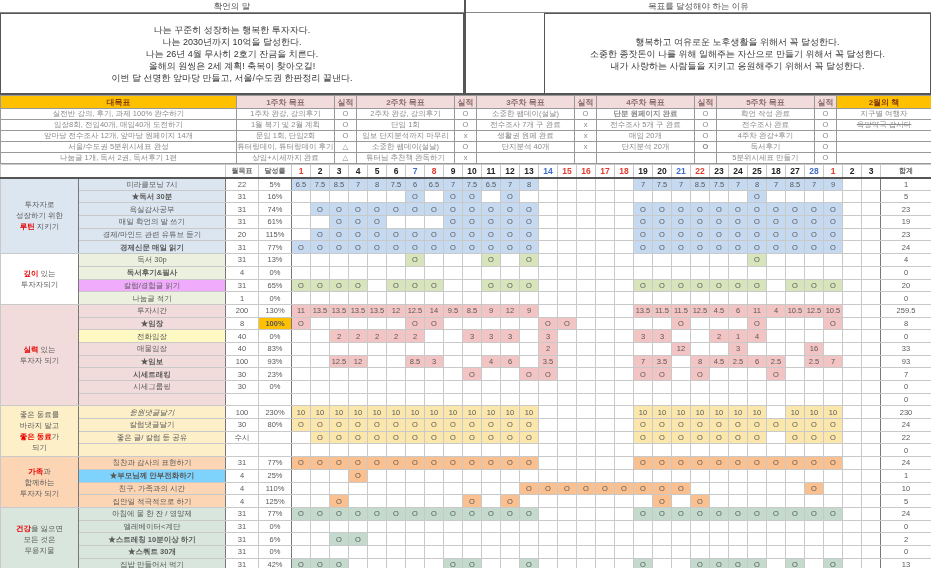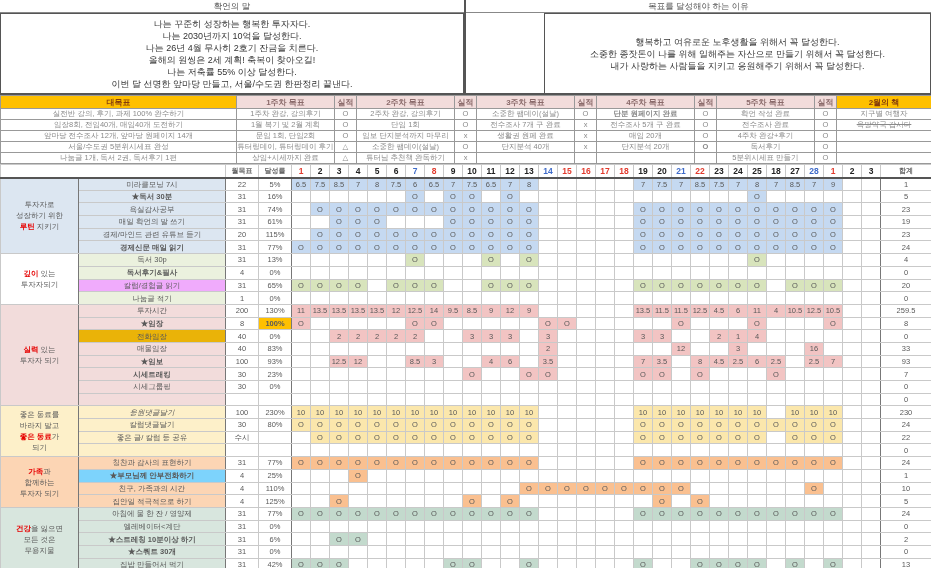--- a/index.html
+++ b/index.html
@@ -49,21 +49,20 @@
 
 <div class="top">
   <section class="panel left">
     <div class="panel-title">확언의 말</div>
     <div class="panel-body">
       <div class="panel-box" id="affirmation-lines">
           <div>나는 꾸준히 성장하는 행복한 투자자다.</div>
           <div>나는 2030년까지 10억을 달성한다.</div>
           <div>나는 26년 4월 무사히 2호기 잔금을 치른다.</div>
           <div>올해의 원씽은 2세 계획! 축복이 찾아오길!</div>
-          <div>나는 저축률 55% 이상 달성한다.</div>
           <div>이번 달 선명한 앞마당 만들고, 서울/수도권 한판정리 끝낸다.</div>
         </div>
     </div>
   </section>
   <section class="panel right">
     <div class="panel-title">목표를 달성해야 하는 이유</div>
     <div class="panel-body">
       <div class="panel-box" id="reasons-lines">
           <div>행복하고 여유로운 노후생활을 위해서 꼭 달성한다.</div>
           <div>소중한 종잣돈이 나를 위해 일해주는 자산으로 만들기 위해서 꼭 달성한다.</div>
@@ -708,21 +707,21 @@
         <td style="background: rgb(242, 196, 195);">O</td>
         <td></td>
         <td></td>
         <td></td>
         <td style="background: rgb(242, 196, 195);">O</td>
         <td></td>
         <td class="col-sep"></td>
         <td class="total-cell">8</td>
       </tr>
       <tr>
-        <td class="name-cell col-sep" style="background: #eab308;">전화임장</td>
+        <td class="name-cell col-sep" style="background: #fef9c3;">전화임장</td>
         <td>40</td>
         <td class="col-sep">0%</td>
         <td></td>
         <td></td>
         <td style="background: rgb(242, 196, 195);">2</td>
         <td style="background: rgb(242, 196, 195);">2</td>
         <td style="background: rgb(242, 196, 195);">2</td>
         <td style="background: rgb(242, 196, 195);">2</td>
         <td style="background: rgb(242, 196, 195);">2</td>
         <td></td>

